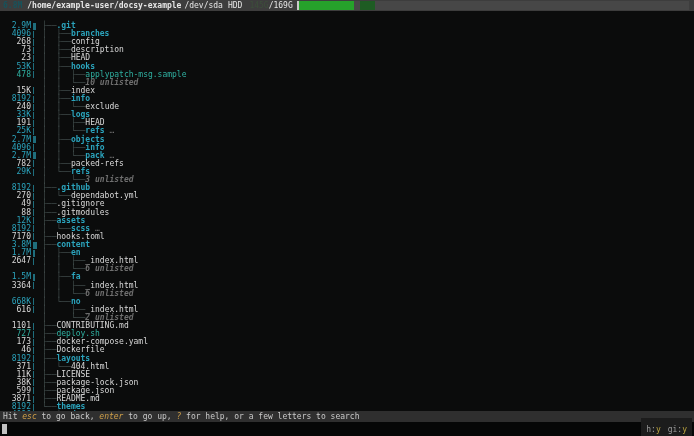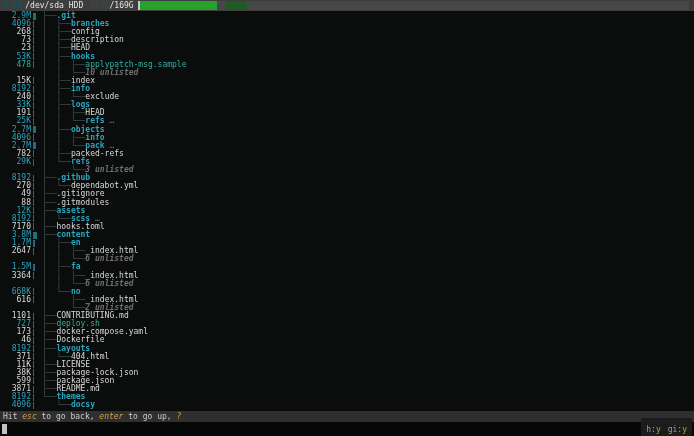--- a/index.html
+++ b/index.html
@@ -15,21 +15,21 @@
   .header .hdd{margin-left:5px;}
   .header .free{color:#3c4f3a;margin-left:7px;}
   .header .total{}
   .gauge{flex:1;height:9px;margin:0 5px 0 4px;background:#474747;display:flex;align-items:stretch;overflow:hidden;}
   .gauge .tick{width:2px;background:#c9c9c9;}
   .gauge .fill{background:#26a12b;}
   .gauge .gap{background:transparent;}
   .gauge .fill2{background:#1e5c23;}
 
   
-  .tree{flex:1 1 auto;padding-top:1px;overflow:hidden;}
+  .tree{flex:1 1 auto;padding-top:11px;overflow:hidden;}
   .trow{height:8.12px;display:flex;align-items:center;font-size:8px;line-height:8px;white-space:pre;}
   .trow .sz{flex:0 0 31px;text-align:right;}
   .trow .bar{flex:0 0 7px;height:7px;margin-left:2px;}
   .trow .bar i{display:block;height:100%;background:#1f6e7d;}
   .trow .pfx{color:#44504f;margin-left:2px;}
   .k-dir{color:#2ba4bd;font-weight:bold;}
   .k-file{color:#d9d9d9;}
   .k-exe{color:#2fb0a1;}
   .k-unlisted{color:#6f6f6f;font-style:italic;font-weight:bold;}
   .sfx{color:#6f6f6f;font-weight:normal;}
@@ -49,20 +49,21 @@
   .flag .fl{color:#9b9b9b;}
   .flag .fv{color:#b9a23f;}
 </style>
 </head>
 <body>
 
 <div class="app">
 
   <div class="header">
     <span class="rsize">6.8M</span>
+    <span class="rpath">/home/example-user/docsy-example</span>
     <span class="dev">/dev/sda</span>
     <span class="hdd">HDD</span>
     <span class="free">145G</span>
     <span class="total">/169G</span>
     <span class="gauge">
       <i class="tick"></i>
       <i class="fill" id="gfill" style="width: 14%;"></i>
       <i class="gap" id="ggap" style="width: 1.5%;"></i>
       <i class="fill2" id="gdim" style="width: 4%;"></i>
     </span>
@@ -113,21 +114,21 @@
       <div class="trow"><span class="sz k-dir">8192</span><span class="bar"><i style="width: 1px;"></i></span><span class="pfx">├──</span><span class="k-dir">layouts</span></div>
       <div class="trow"><span class="sz k-file">371</span><span class="bar"><i style="width: 1px;"></i></span><span class="pfx">│  └──</span><span class="k-file">404.html</span></div>
       <div class="trow"><span class="sz k-file">11K</span><span class="bar"><i style="width: 1px;"></i></span><span class="pfx">├──</span><span class="k-file">LICENSE</span></div>
       <div class="trow"><span class="sz k-file">38K</span><span class="bar"><i style="width: 1px;"></i></span><span class="pfx">├──</span><span class="k-file">package-lock.json</span></div>
       <div class="trow"><span class="sz k-file">599</span><span class="bar"><i style="width: 1px;"></i></span><span class="pfx">├──</span><span class="k-file">package.json</span></div>
       <div class="trow"><span class="sz k-file">3871</span><span class="bar"><i style="width: 1px;"></i></span><span class="pfx">├──</span><span class="k-file">README.md</span></div>
       <div class="trow"><span class="sz k-dir">8192</span><span class="bar"><i style="width: 1px;"></i></span><span class="pfx">└──</span><span class="k-dir">themes</span></div>
       <div class="trow"><span class="sz k-dir">4096</span><span class="bar"><i style="width: 1px;"></i></span><span class="pfx">   └──</span><span class="k-dir">docsy</span></div>
     </div>
 
-  <div class="status" id="status"><span class="">Hit </span><span class="key">esc</span><span class=""> to go back, </span><span class="key">enter</span><span class=""> to go up, </span><span class="key">?</span></div>
+  <div class="status" id="status"><span class="">Hit </span><span class="key">esc</span><span class=""> to go back, </span><span class="key">enter</span><span class=""> to go up, </span><span class="key">?</span><span class=""> for help, or a few letters to search</span></div>
 
   <div class="inputline">
     <span class="cursor"></span>
     <span class="spacer"></span>
     <span class="flags" id="flags"><span class="flag"><span class="fl">h:</span><span class="fv">y</span></span><span class="flag"><span class="fl">gi:</span><span class="fv">y</span></span></span>
   </div>
 
 </div>
 
 </body></html>

